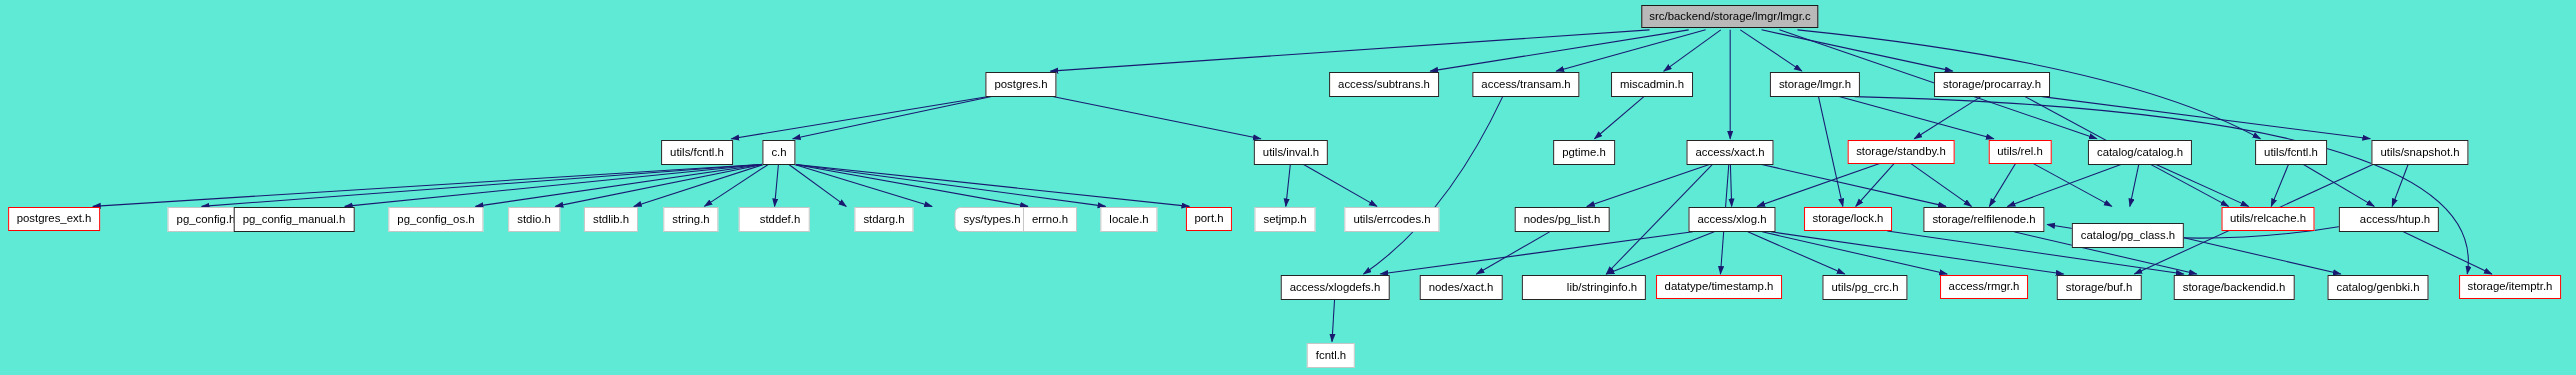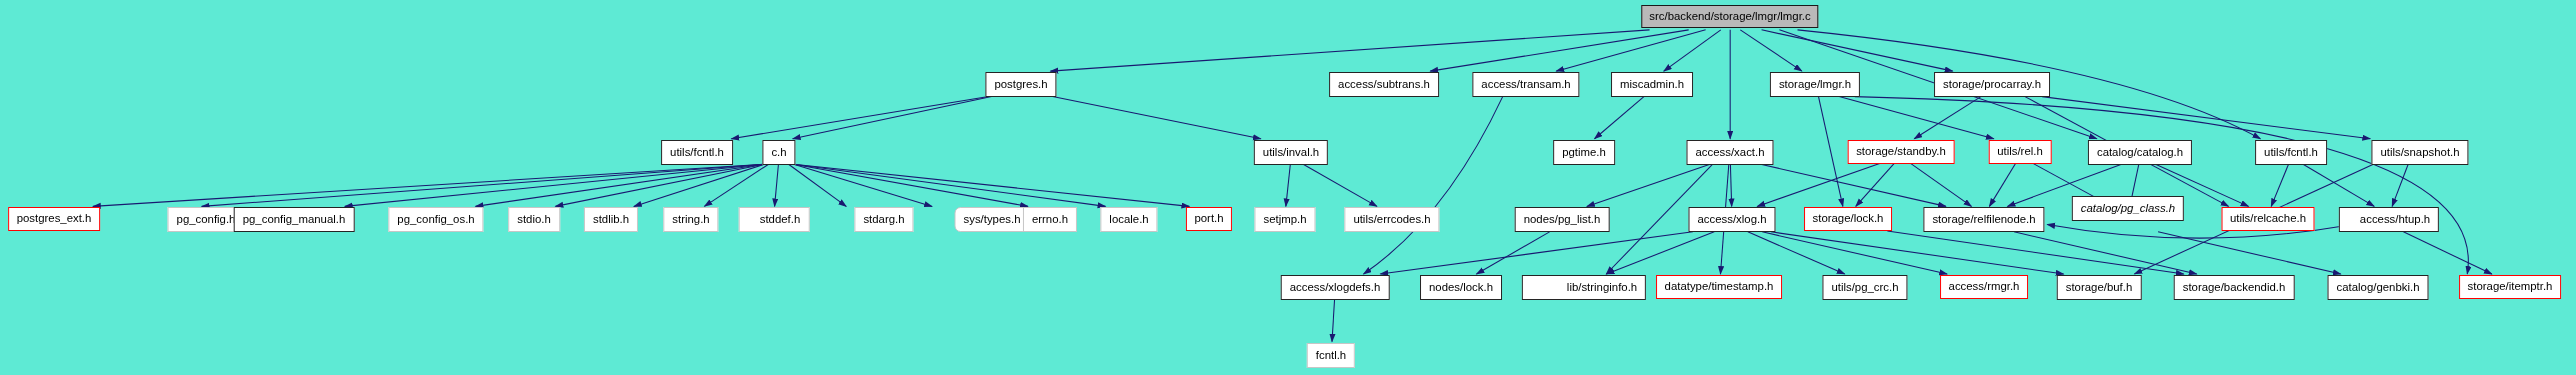--- a/index.html
+++ b/index.html
@@ -118,25 +118,25 @@
     <div class="node gray" style="left: 992px; top: 207px; border-radius: 6px;">sys/types.h</div>
     <div class="node gray" style="left: 1050px; top: 207px;">errno.h</div>
     <div class="node gray" style="left: 1129px; top: 207px;">locale.h</div>
     <div class="node red" style="left: 1209px; top: 207px;">port.h</div>
     <div class="node gray" style="left: 1285px; top: 207px;">setjmp.h</div>
     <div class="node gray" style="left: 1392px; top: 207px;">utils/errcodes.h</div>
     <div class="node black" style="left: 1562px; top: 207px;">nodes/pg_list.h</div>
     <div class="node black" style="left: 1732px; top: 207px;">access/xlog.h</div>
     <div class="node red" style="left: 1848px; top: 207px;">storage/lock.h</div>
     <div class="node black" style="left: 1984px; top: 207px;">storage/relfilenode.h</div>
-    <div class="node black" style="left: 2128px; top: 196px; font-style: italic;">catalog/pg_class.h</div>
+    <div class="node black" style="left: 2128px; top: 223px;">catalog/pg_class.h</div>
     <div class="node red" style="left: 2268px; top: 207px;">utils/relcache.h</div>
     <div class="node black" style="left: 2389px; top: 207px; padding-left: 20px;">access/htup.h</div>
     <div class="node black" style="left: 1335px; top: 275px;">access/xlogdefs.h</div>
-    <div class="node black" style="left: 1461px; top: 275px;">nodes/lock.h</div>
+    <div class="node black" style="left: 1461px; top: 275px;">nodes/xact.h</div>
     <div class="node black" style="left: 1584px; top: 275px; padding-left: 44px;">lib/stringinfo.h</div>
     <div class="node red" style="left: 1719px; top: 275px;">datatype/timestamp.h</div>
     <div class="node black" style="left: 1865px; top: 275px;">utils/pg_crc.h</div>
     <div class="node red" style="left: 1984px; top: 275px;">access/rmgr.h</div>
     <div class="node black" style="left: 2099px; top: 275px;">storage/buf.h</div>
     <div class="node black" style="left: 2234px; top: 275px;">storage/backendid.h</div>
     <div class="node black" style="left: 2378px; top: 275px;">catalog/genbki.h</div>
     <div class="node red" style="left: 2510px; top: 275px;">storage/itemptr.h</div>
     <div class="node gray" style="left: 1331px; top: 343px;">fcntl.h</div>
   </div>

